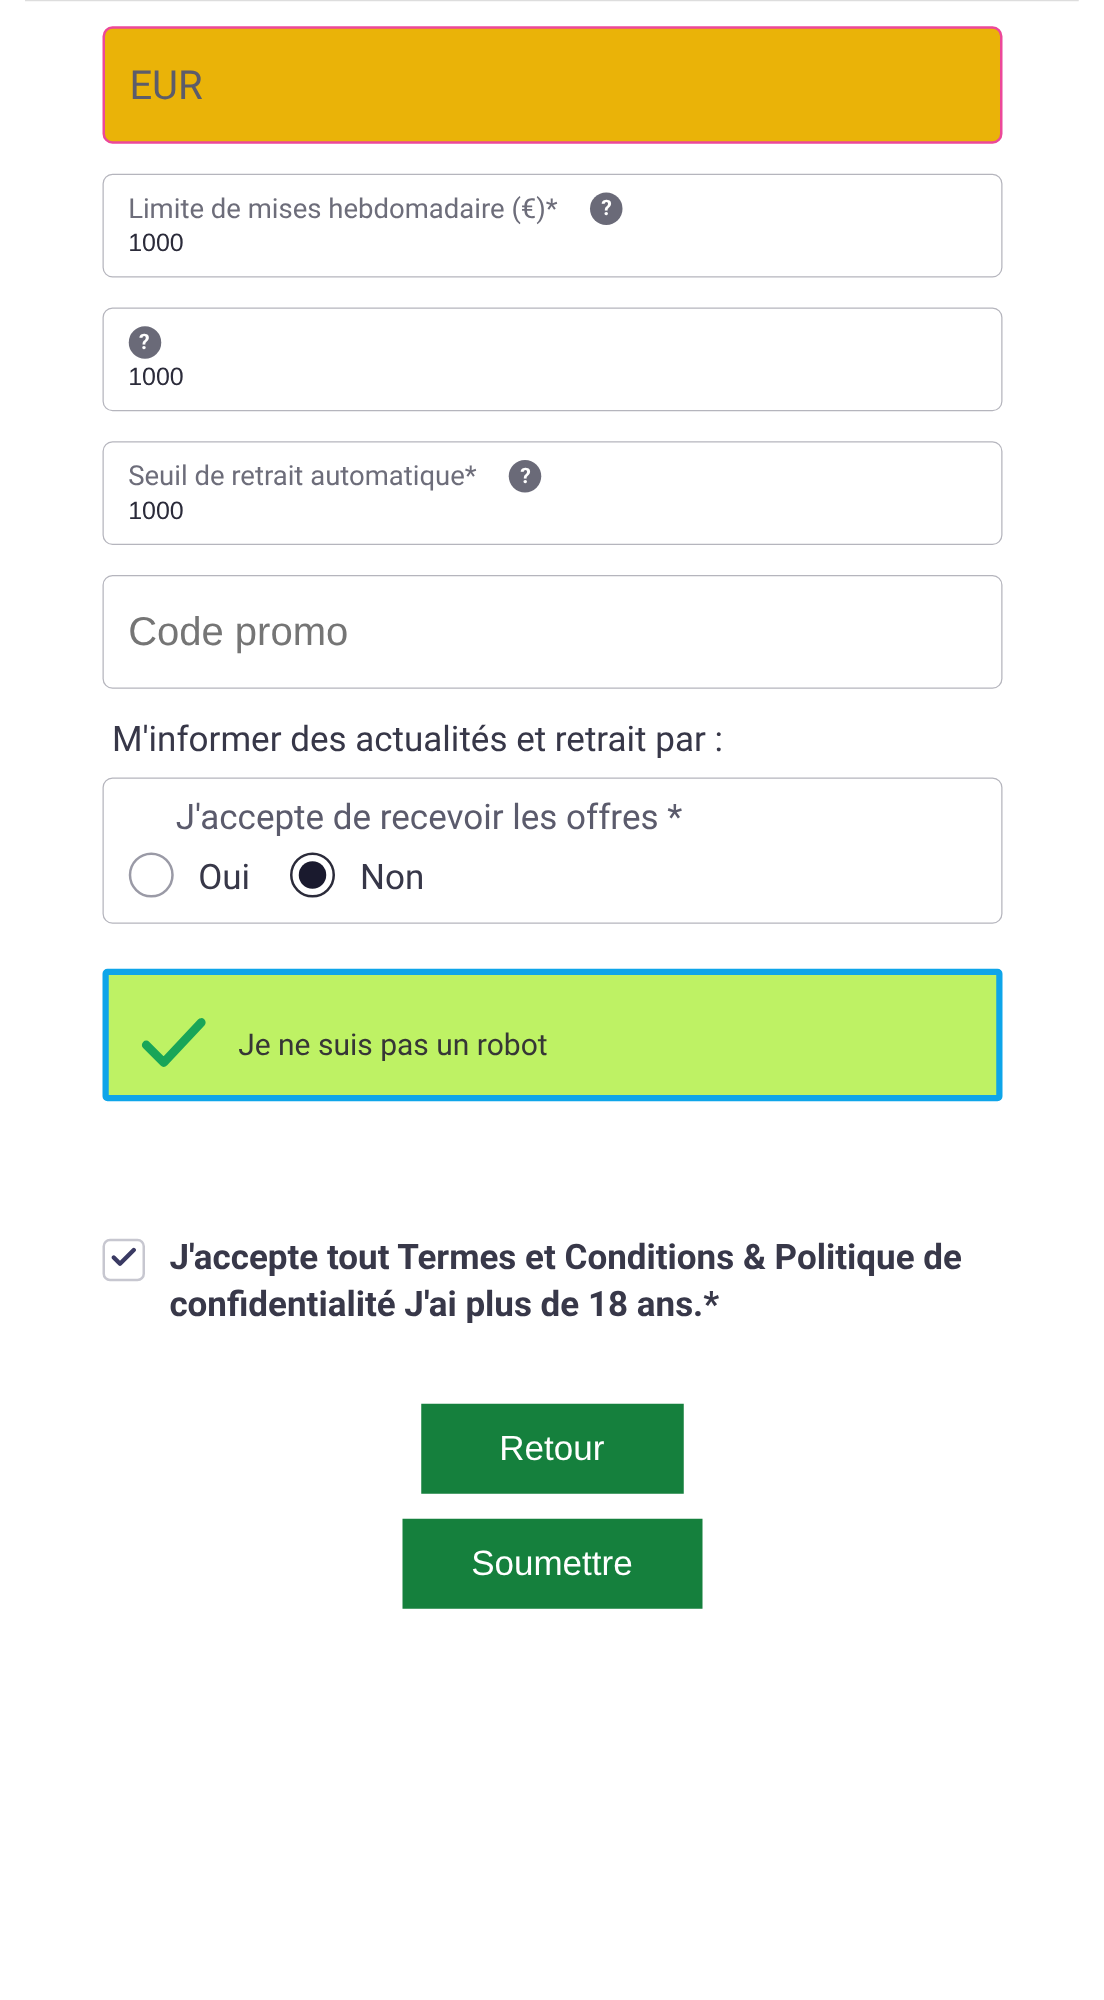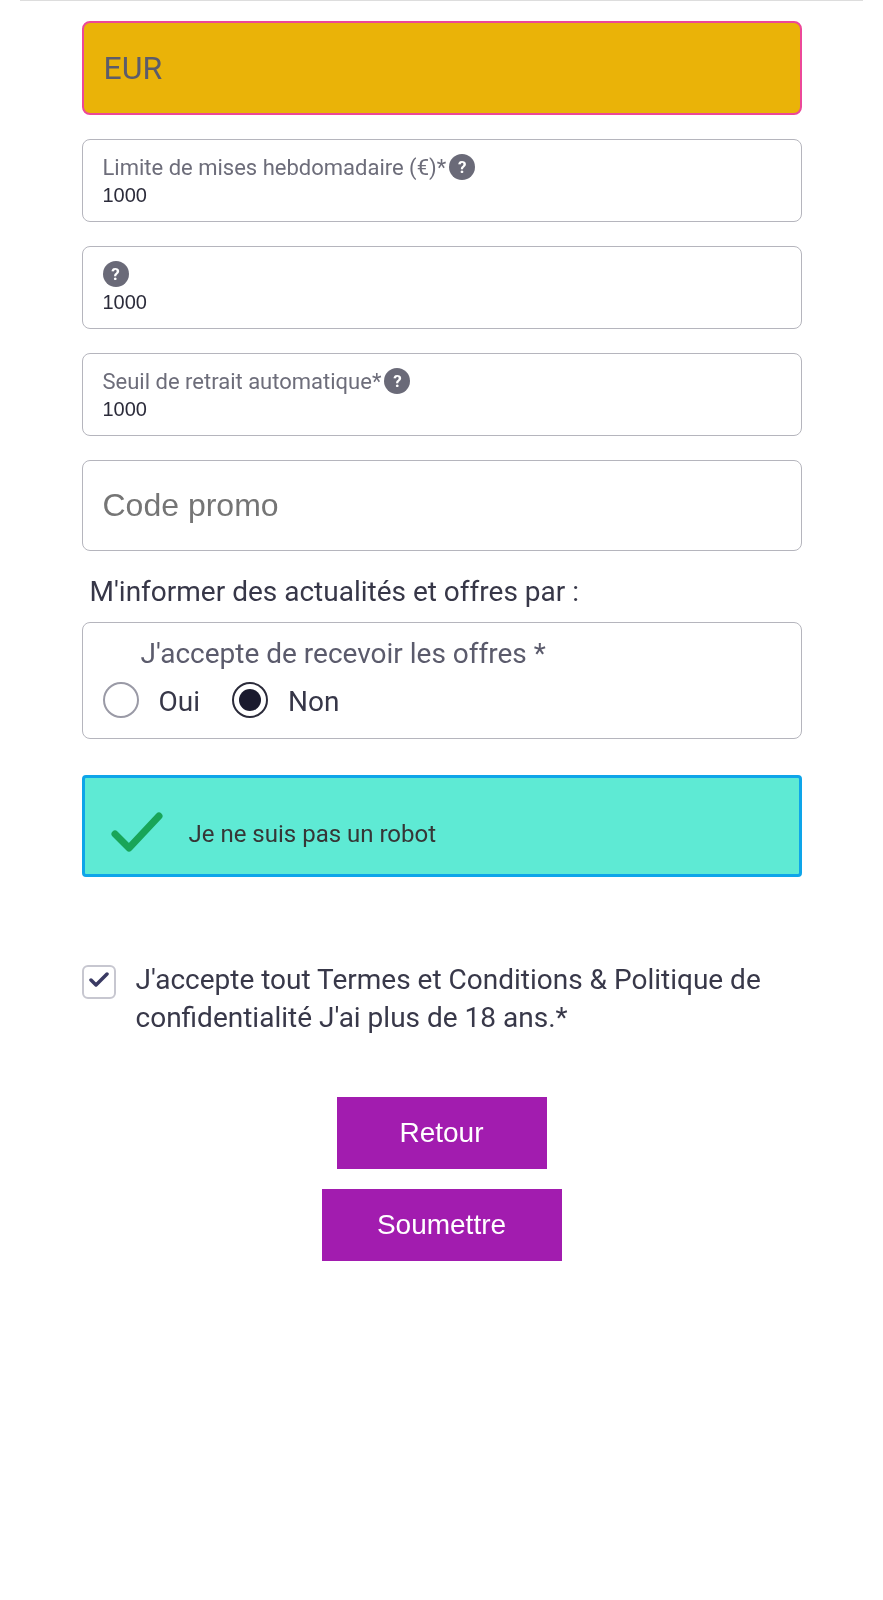--- a/index.html
+++ b/index.html
@@ -21,21 +21,21 @@
     }
     .field.readonly {
       background: #eab308;
       border: 2px solid #ec4899;
       padding: 26px 20px;
       margin-top: 0;
     }
     .field-label-row {
       display: flex;
       align-items: center;
-      gap: 3px;
+      gap: 26px;
       color: #6d6d7a;
       font-size: 22px;
       font-weight: 400;
       margin-bottom: 4px;
     }
     .help-icon {
       display: inline-flex;
       align-items: center;
       justify-content: center;
       width: 26px;
@@ -91,40 +91,41 @@
     }
     .radio.selected { border-color: #2b2b3a; }
     .radio.selected .dot {
       width: 22px;
       height: 22px;
       border-radius: 50%;
       background: #1a1a2e;
     }
     .radio-label { font-size: 28px; color: #373748; margin-right: 12px; }
     .captcha {
-      border: 3px solid #0ea5e9;
-      background: #5eead4;
+      border: 5px solid #0ea5e9;
+      background: #bef264;
       border-radius: 4px;
       padding: 30px 24px 14px 24px;
       margin-top: 36px;
       display: flex;
       align-items: center;
       justify-content: space-between;
     }
     .captcha-left { display: flex; align-items: center; gap: 24px; }
     .check-icon { color: #18a558; }
     .captcha-text { font-size: 24px; color: #363636; }
     .captcha-right { text-align: center; font-size: 14px; color: #6a6a6a; }
     .captcha-brand { margin-top: 6px; font-size: 15px; color: #555; letter-spacing: 0.5px; }
     .captcha-links { font-size: 13px; color: #777; margin-top: 2px; }
     .terms-row {
       display: flex;
       gap: 20px;
-      margin-top: 84px;
+      margin-top: 106px;
       align-items: flex-start;
+      font-weight: bold;
     }
     .checkbox {
       width: 34px;
       height: 34px;
       border: 2px solid #c7c7d0;
       border-radius: 6px;
       display: inline-flex;
       align-items: center;
       justify-content: center;
       cursor: pointer;
@@ -139,21 +140,21 @@
       line-height: 1.35;
     }
     .btn-row {
       margin-top: 60px;
       display: flex;
       flex-direction: column;
       align-items: center;
       gap: 20px;
     }
     .btn {
-      background: #a21caf;
+      background: #15803d;
       color: #fff;
       font-size: 28px;
       padding: 20px 44px;
       border: none;
       cursor: pointer;
       min-width: 210px;
     }
     .btn.submit { min-width: 240px; }
   </style>
 </head>
@@ -186,21 +187,21 @@
       <span>Seuil de retrait automatique*</span>
       <span class="help-icon">?</span>
     </div>
     <input class="field-value" value="1000" style="">
   </div>
 
   <div class="field" style="padding:26px 20px;">
     <input class="field-value placeholder-text" style="font-size: 32px;" placeholder="Code promo">
   </div>
 
-  <div class="section-label">M'informer des actualités et offres par :</div>
+  <div class="section-label">M'informer des actualités et retrait par :</div>
 
   <div class="radio-box">
     <div class="radio-title">J'accepte de recevoir les offres *</div>
     <div class="radio-row">
       <span class="radio"></span>
       <span class="radio-label">Oui</span>
       <span class="radio selected">
           <span class="dot"></span>
         </span>
       <span class="radio-label">Non</span>

